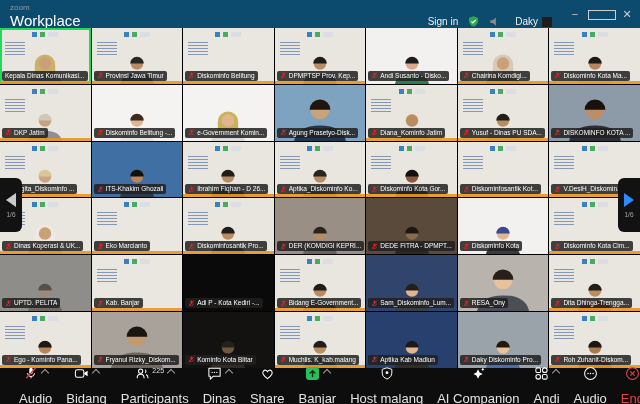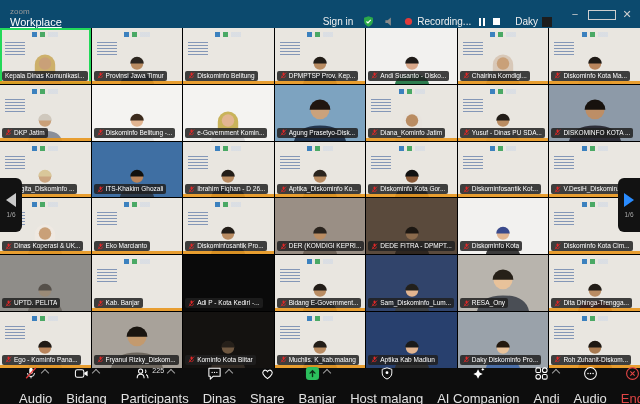--- a/index.html
+++ b/index.html
@@ -3,21 +3,21 @@
 <meta charset="utf-8">
 <style>
   html,body{margin:0;padding:0;background:#000;}
   body{width:640px;height:404px;position:relative;overflow:hidden;
        font-family:"Liberation Sans",sans-serif;-webkit-font-smoothing:antialiased;}
   
   .titlebar{position:absolute;top:0;left:0;right:0;height:28px;background:#0c4a6e;
             display:flex;align-items:flex-end;color:#eee;}
   .brand{margin-left:10px;line-height:1;}
   .brand .b1{font-size:8px;color:#9a9a9a;display:block;}
-  .brand .b2{font-size:11px;color:#fff;display:block;margin-top:1px;text-decoration:underline;}
+  .brand .b2{font-size:15px;color:#fff;display:block;margin-top:1px;}
   .tb-right{margin-left:auto;display:flex;align-items:center;gap:9px;font-size:10px;}
   .signin{color:#f0f0f0;cursor:default;}
   .ico{display:inline-flex;align-items:center;justify-content:center;}
   .rec-wrap{display:flex;align-items:center;gap:4px;color:#f0f0f0;}
   .pausebtn{display:inline-flex;gap:2px;margin-left:4px;}
   .pausebtn i{width:2px;height:8px;background:#fff;display:block;}
   .stopbtn{width:7px;height:7px;background:#fff;display:inline-block;margin-left:4px;}
   .viewbtn{display:flex;align-items:center;gap:4px;color:#f0f0f0;margin-left:6px;}
   .viewgrid{width:10px;height:10px;
     background:
@@ -89,33 +89,20 @@
       <svg width="13" height="13" viewBox="0 0 16 16">
           <path d="M8 1.5l5.5 1.8v4.2c0 3.4-2.3 5.6-5.5 6.9C4.8 13.1 2.5 10.9 2.5 7.5V3.3z" fill="#2ba84a"></path>
           <path d="M5.5 8l1.8 1.8L10.8 6" stroke="#fff" stroke-width="1.4" fill="none"></path>
         </svg>
     </span>
     <span class="ico">
       <svg width="11" height="11" viewBox="0 0 12 12">
           <path d="M1.5 4.5h2.5L7.5 1.5v9L4 7.5H1.5z" fill="#8a8a8a"></path>
         </svg>
     </span>
-    <span class="rec-wrap">
-      <span class="ico">
-        <svg width="9" height="9" viewBox="0 0 10 10">
-            <circle cx="5" cy="5" r="4" fill="#e23b3b"></circle>
-          </svg>
-      </span>
-      <span>Recording...</span>
-      <span class="pausebtn">
-          <i></i>
-          <i></i>
-        </span>
-      <span class="stopbtn"></span>
-    </span>
     <span class="viewbtn">
       <span>Daky</span>
       <span class="viewgrid"></span>
     </span>
   </div>
   <div class="winctl">
     <span>−</span>
     <span><span class="maxbox"></span></span>
     <span>✕</span>
   </div>

